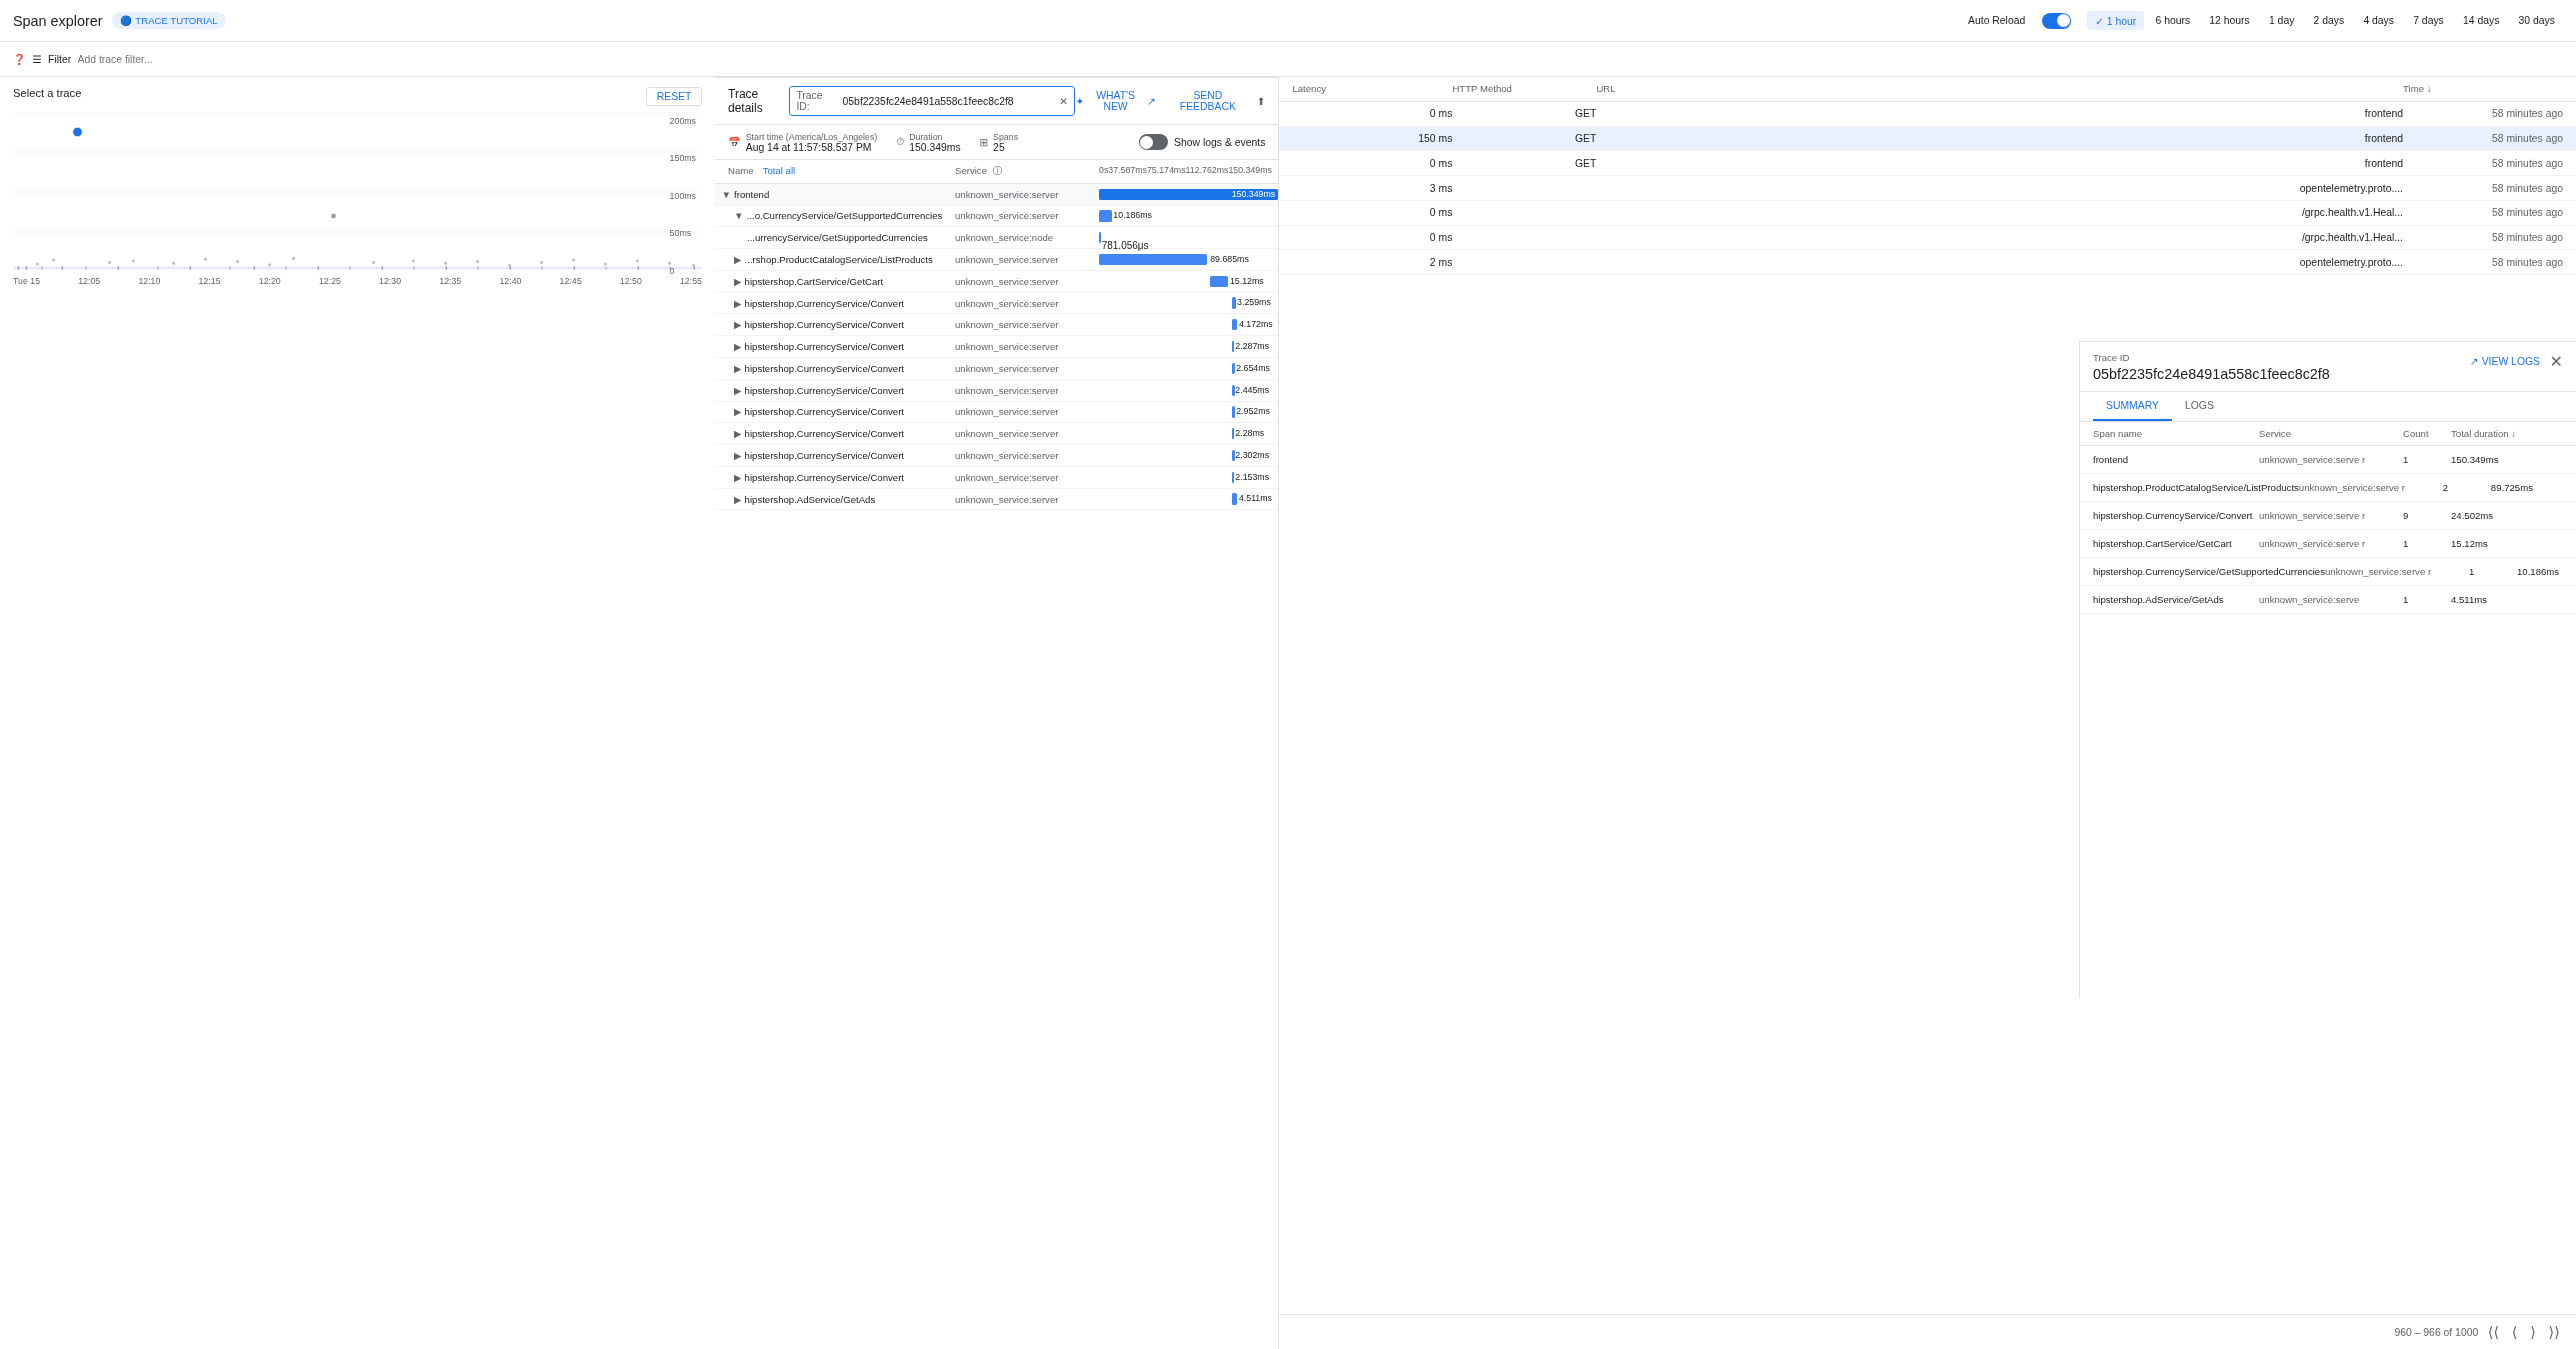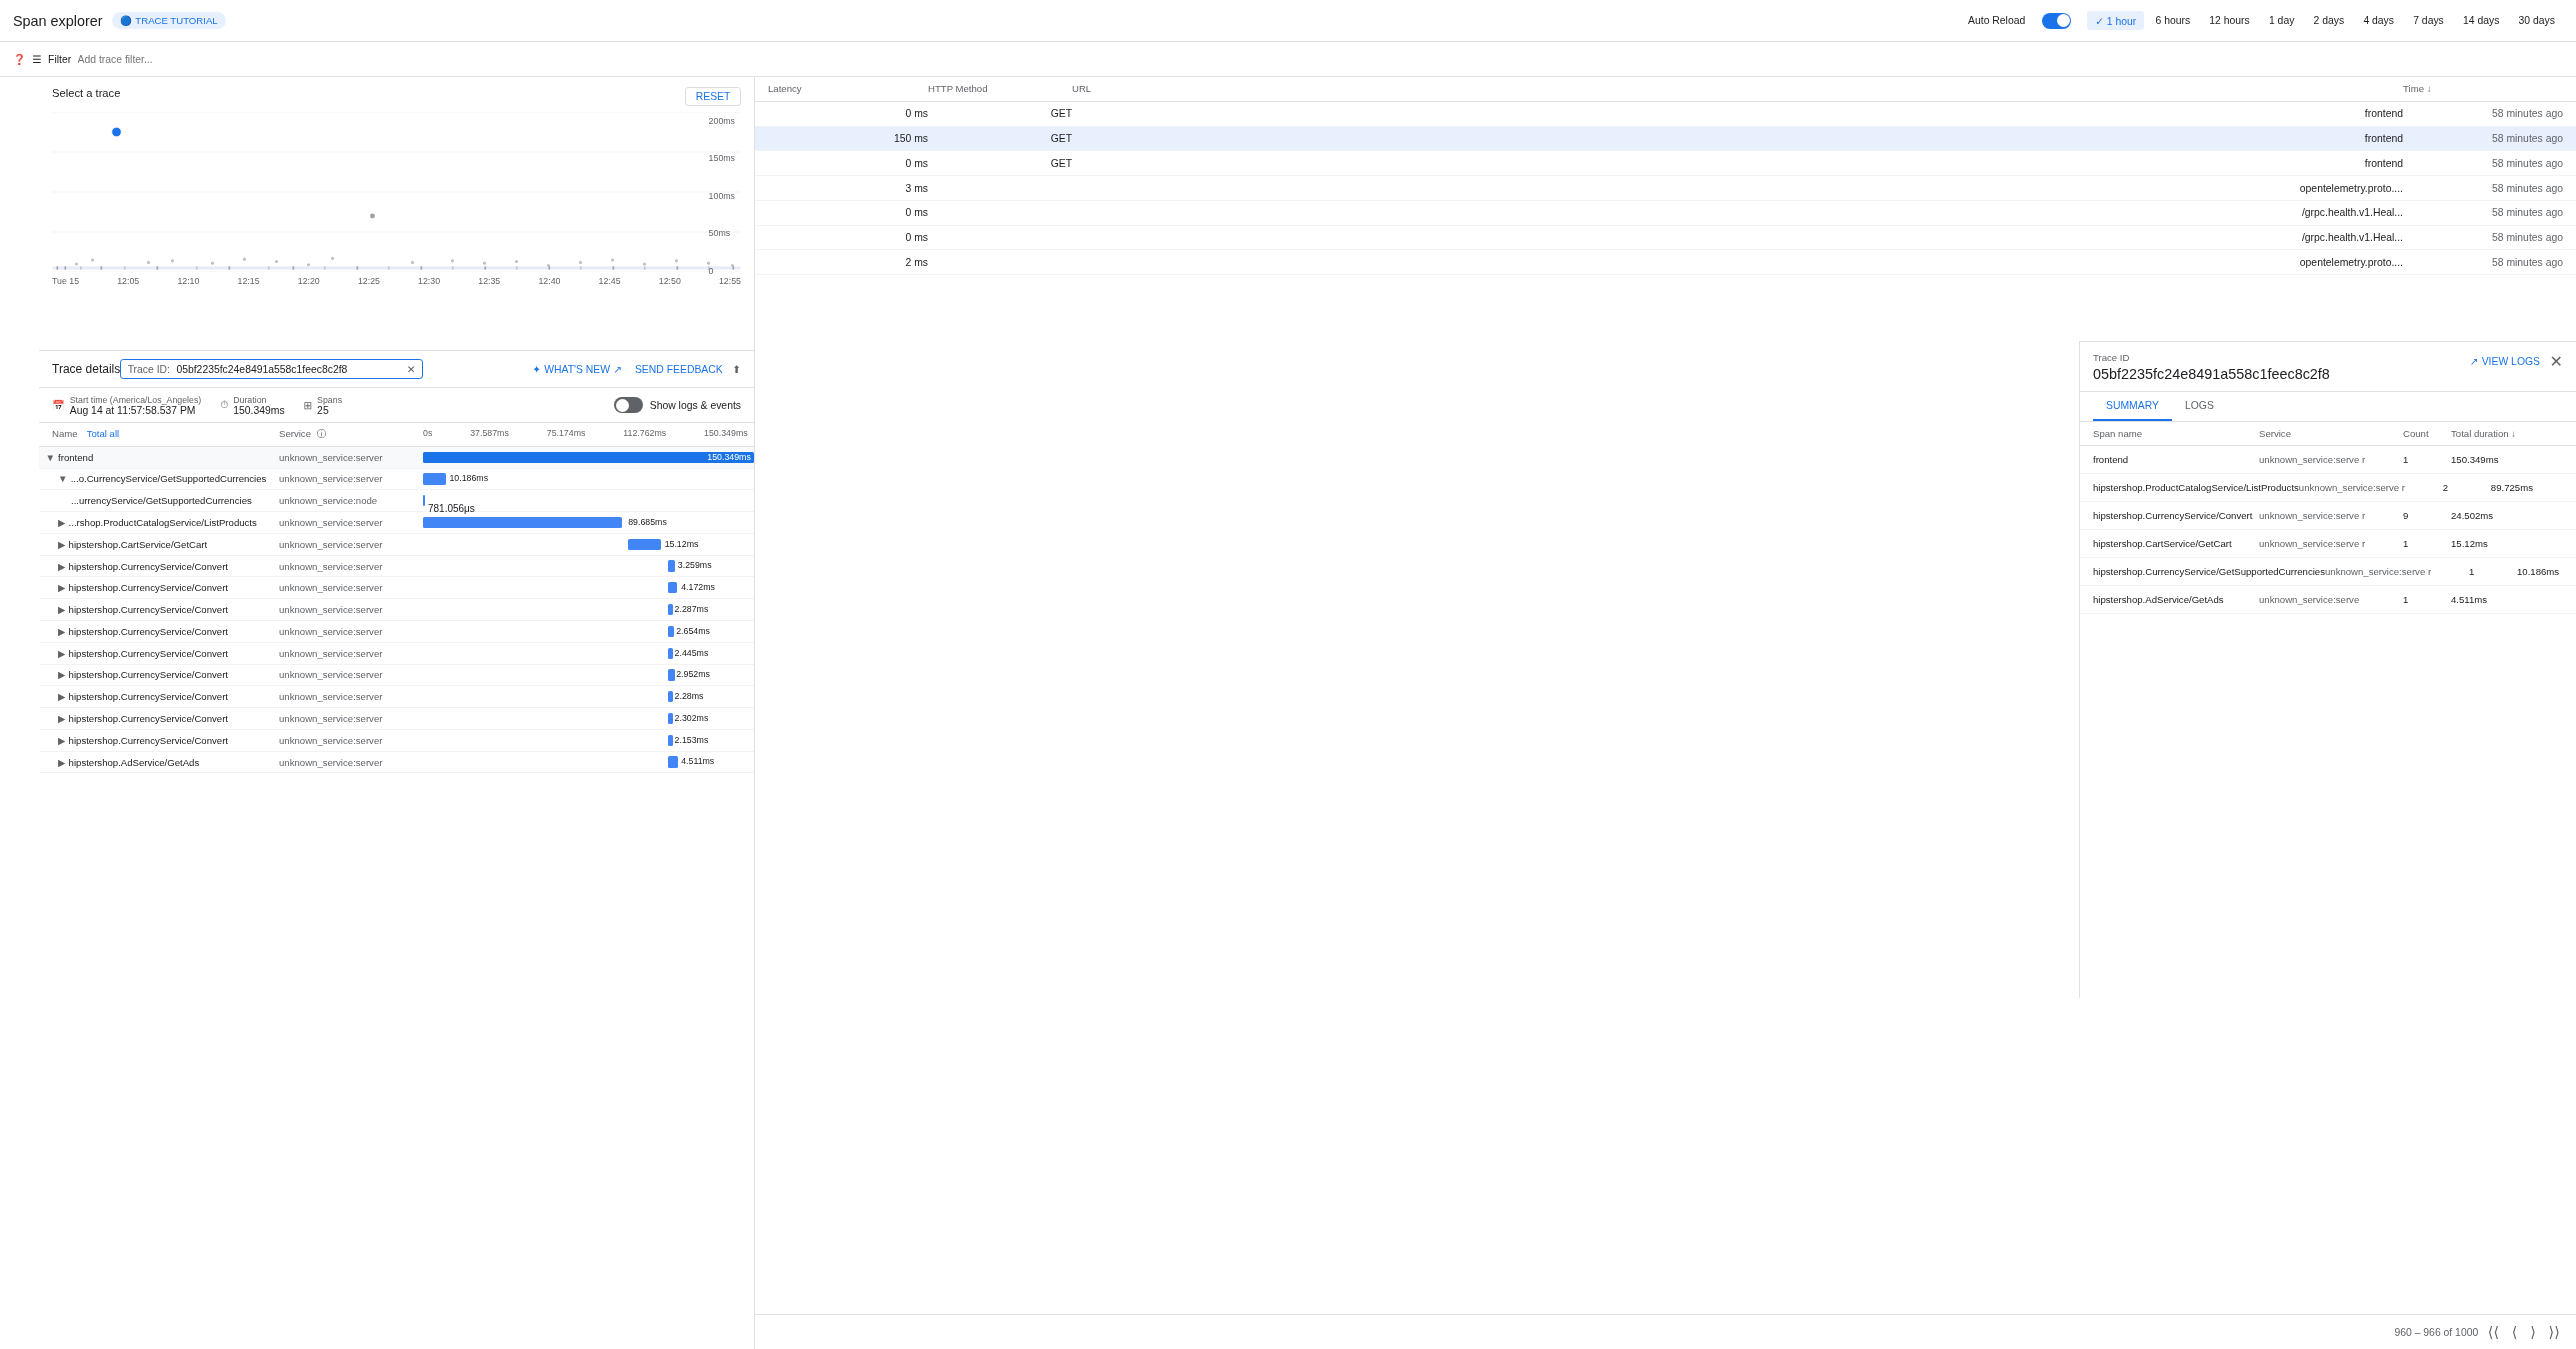--- a/index.html
+++ b/index.html
@@ -38,21 +38,21 @@
       display: flex; align-items: center; padding: 6.4px 13px; gap: 6.4px;
       border-bottom: 0.8px solid #e0e0e0; height: 35px;
     }
     .filter-label { font-size: 10.4px; color: #202124; }
     .filter-input { flex: 1; border: none; outline: none; font-size: 10.4px; color: #9aa0a6; }
     
     
     .main-content { display: flex; height: calc(1350px - 77px); }
     
     
-    .left-panel { flex: 0 0 716px; display: flex; flex-direction: column; border-right: 0.8px solid #e0e0e0; margin-left: 39px; }
+    .left-panel { flex: 0 0 716px; display: flex; flex-direction: row; border-right: 0.8px solid #e0e0e0; }
     
     
     .trace-selector {
       padding: 9.6px 13px 0; display: flex; justify-content: space-between; align-items: flex-start;
       flex: 0 0 auto;
     }
     .select-trace-label { font-size: 11.2px; color: #202124; }
     .reset-btn {
       border: 0.8px solid #dadce0; background: #fff; color: #1a73e8;
       padding: 3.2px 9.6px; border-radius: 3.2px; cursor: pointer; font-size: 10.4px;
@@ -63,21 +63,21 @@
     
     
     .trace-details { flex: 1; display: flex; flex-direction: column; overflow: hidden; }
     .trace-details-header {
       padding: 8px 13px; border-top: 0.8px solid #e0e0e0; border-bottom: 0.8px solid #e0e0e0;
       display: flex; align-items: center; justify-content: space-between;
       flex: 0 0 auto;
     }
     .trace-details-title { font-size: 12px; font-weight: 500; }
     .trace-id-input-wrap {
-      display: flex; align-items: flex-end; border: 1.6px solid #1a73e8; border-radius: 3.2px;
+      display: flex; align-items: center; border: 1.6px solid #1a73e8; border-radius: 3.2px;
       padding: 3.2px 6.4px; gap: 6.4px; background: #fff;
     }
     .trace-id-input { border: none; outline: none; font-size: 10.4px; width: 224px; color: #202124; }
     .whats-new-btn {
       display: flex; align-items: center; gap: 3.2px; color: #1a73e8;
       background: none; border: none; cursor: pointer; font-size: 10.4px;
     }
     .send-feedback-btn {
       color: #1a73e8; background: none; border: none; cursor: pointer; font-size: 10.4px;
       text-decoration: none; margin-left: 13px;

